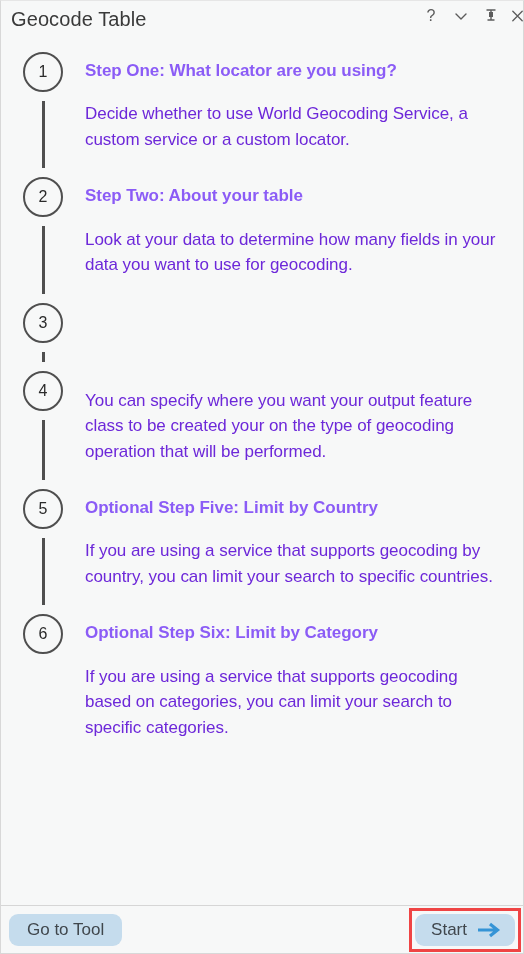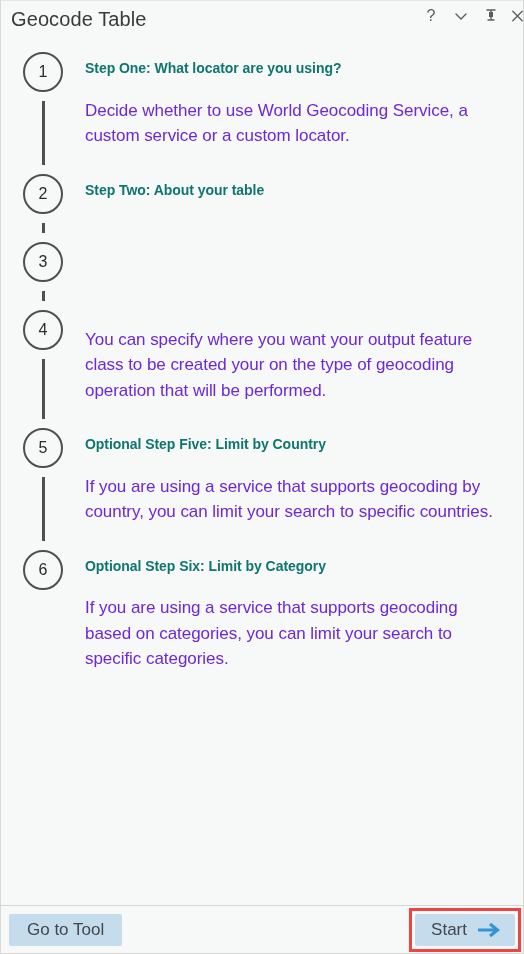--- a/index.html
+++ b/index.html
@@ -106,23 +106,23 @@
     margin-bottom: 6px;
     flex: 1 1 auto;
     min-height: 10px;
   }
   .step-connector.hidden { background: transparent; }
   .step-body {
     flex: 1 1 auto;
     padding-right: 10px;
   }
   .step-title {
-    font-size: 14px;
+    font-size: 17px;
     font-weight: bold;
-    color: #0f766e;
+    color: #8b5cf6;
     line-height: 1.25;
     margin: 11px 0 0 0;
     letter-spacing: -0.05px;
   }
   .step-desc {
     font-size: 17px;
     color: #6d28d9;
     line-height: 1.5;
     margin: 20px 0 22px 0;
     letter-spacing: -0.05px;
@@ -137,21 +137,21 @@
     display: flex;
     align-items: center;
     justify-content: space-between;
     padding: 0 8px;
     box-sizing: border-box;
   }
   .btn {
     box-sizing: border-box;
     background: #c5dced;
     border: none;
-    border-radius: 2px;
+    border-radius: 9px;
     font-family: "Liberation Sans", sans-serif;
     font-size: 17px;
     color: #40474d;
     height: 32px;
     padding: 0 18px;
     display: flex;
     align-items: center;
     justify-content: center;
     gap: 10px;
     cursor: default;
@@ -212,20 +212,21 @@
           <div class="step-desc">Decide whether to use World Geocoding Service, a custom service or a custom locator.</div>
         </div>
       </div>
       <div class="step">
         <div class="step-rail">
           <div class="step-circle">2</div>
           <div class="step-connector"></div>
         </div>
         <div class="step-body">
           <div class="step-title">Step Two: About your table</div>
+          <div class="step-desc">Look at your data to determine how many fields in your data you want to use for geocoding.</div>
         </div>
       </div>
       <div class="step">
         <div class="step-rail">
           <div class="step-circle">3</div>
           <div class="step-connector"></div>
         </div>
       </div>
       <div class="step">
         <div class="step-rail">

